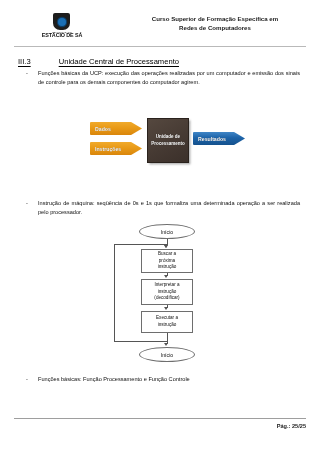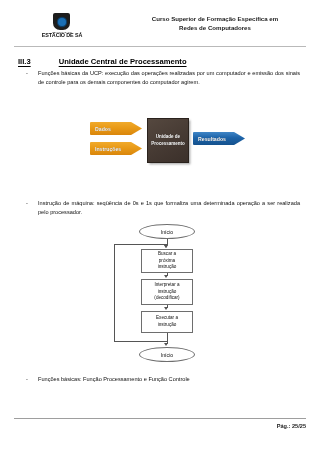--- a/index.html
+++ b/index.html
@@ -101,21 +101,21 @@
   }
   .rule-top { top: 46px; }
   .rule-bottom { top: 418px; background: #9e9e9e; }
 
   
   .section-heading {
     position: absolute;
     left: 18px;
     top: 57px;
     font-size: 7.6px;
-    font-weight: bold;
+    font-weight: normal;
     color: #000;
     white-space: nowrap;
   }
   .section-num {
     display: inline-block;
     text-decoration: underline;
     text-underline-offset: 1.6px;
   }
   .section-title {
     display: inline-block;

